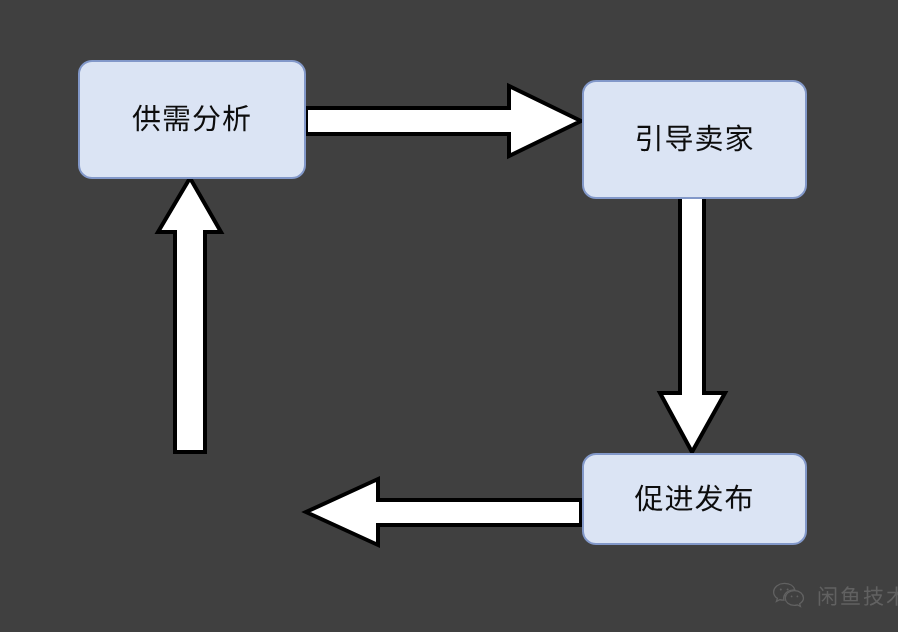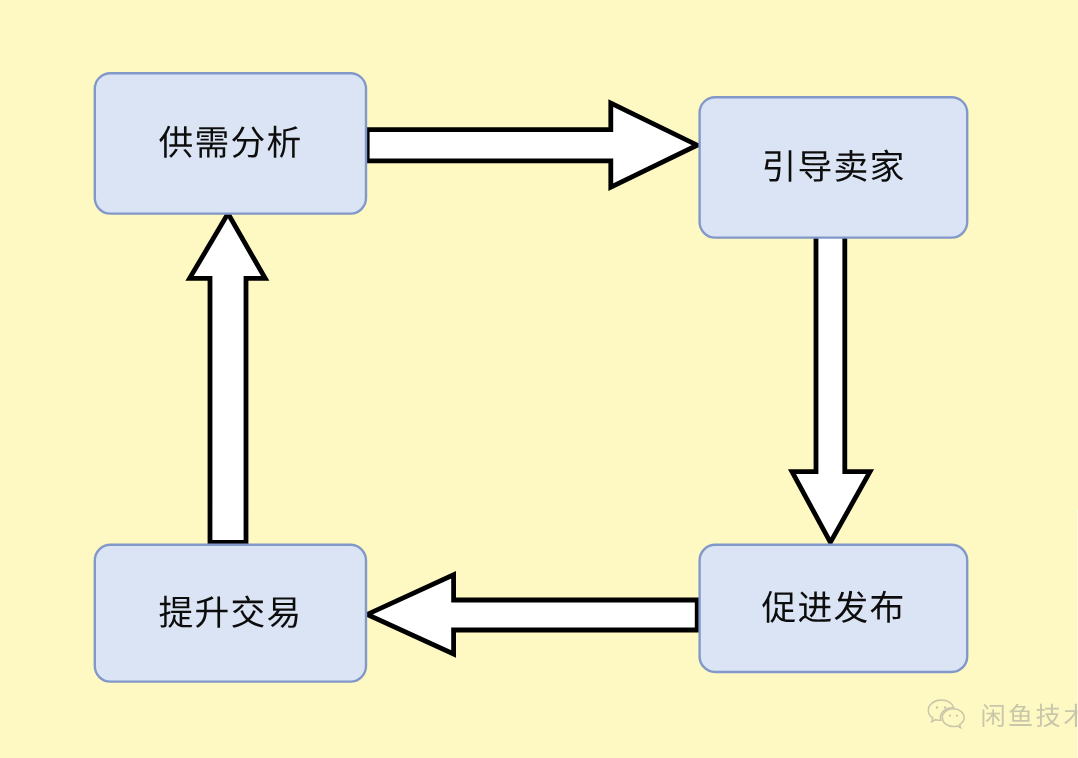--- a/index.html
+++ b/index.html
@@ -8,21 +8,21 @@
     padding: 0;
     background: #ffffff;
   }
   body {
     font-family: "Liberation Sans", "DejaVu Sans", sans-serif;
   }
   #diagram-canvas {
     position: relative;
     width: 898px;
     height: 632px;
-    background: #fef9c3;
+    background: #404040;
     overflow: hidden;
   }
   #diagram-svg {
     position: absolute;
     left: 0;
     top: 0;
     width: 898px;
     height: 632px;
     display: block;
   }
@@ -42,21 +42,21 @@
     font-size: 29px;
     font-weight: 400;
     color: #0d0d0d;
     letter-spacing: 1px;
     line-height: 1;
     white-space: nowrap;
     user-select: none;
   }
   #node-supply-demand  { left: 78px;  top: 60px;  width: 228px; height: 119px; }
   #node-guide-seller   { left: 582px; top: 60px;  width: 225px; height: 119px; margin-top: 20px; }
-  #node-promote-post   { left: 582px; top: 453px; width: 225px; height: 108px; }
+  #node-promote-post   { left: 582px; top: 453px; width: 225px; height: 92px; }
   #node-boost-trade    { left: 78px;  top: 453px; width: 228px; height: 116px; }
 
   #watermark {
     position: absolute;
     left: 772px;
     top: 580px;
     display: flex;
     align-items: center;
     gap: 11px;
     z-index: 4;
@@ -97,23 +97,20 @@
   </div>
 
   <div class="node-box" id="node-guide-seller">
     <span class="node-label">引导卖家</span>
   </div>
 
   <div class="node-box" id="node-promote-post">
     <span class="node-label">促进发布</span>
   </div>
 
-  <div class="node-box" id="node-boost-trade">
-    <span class="node-label">提升交易</span>
-  </div>
 
   <div id="watermark">
     <svg class="wm-icon" viewBox="0 0 34 26" xmlns="http://www.w3.org/2000/svg">
       <path d="M12.4 1.4C6.3 1.4 1.6 5.3 1.6 10c0 2.6 1.5 4.9 3.8 6.4l-1 3 3.4-1.7c1.1.3 2.3.5 3.5.5h.7c-.2-.7-.3-1.4-.3-2.1 0-4.6 4.5-8.3 10-8.3.4 0 .8 0 1.2.1-.9-3.7-4.9-6.5-10.5-6.5z" fill="none" stroke="#8a8a8a" stroke-width="1.3"></path>
       <circle cx="8.8" cy="7.6" r="1" fill="#8a8a8a"></circle>
       <circle cx="15.6" cy="7.6" r="1" fill="#8a8a8a"></circle>
       <path d="M22.4 8.6c-5.1 0-9.2 3.3-9.2 7.4 0 4.1 4.1 7.4 9.2 7.4 1.1 0 2.1-.2 3.1-.5l2.9 1.5-.8-2.6c2.3-1.4 3.9-3.5 3.9-5.8 0-4.1-4.1-7.4-9.1-7.4z" fill="none" stroke="#8a8a8a" stroke-width="1.3"></path>
       <circle cx="19.6" cy="14.4" r=".9" fill="#8a8a8a"></circle>
       <circle cx="25.4" cy="14.4" r=".9" fill="#8a8a8a"></circle>
     </svg>

